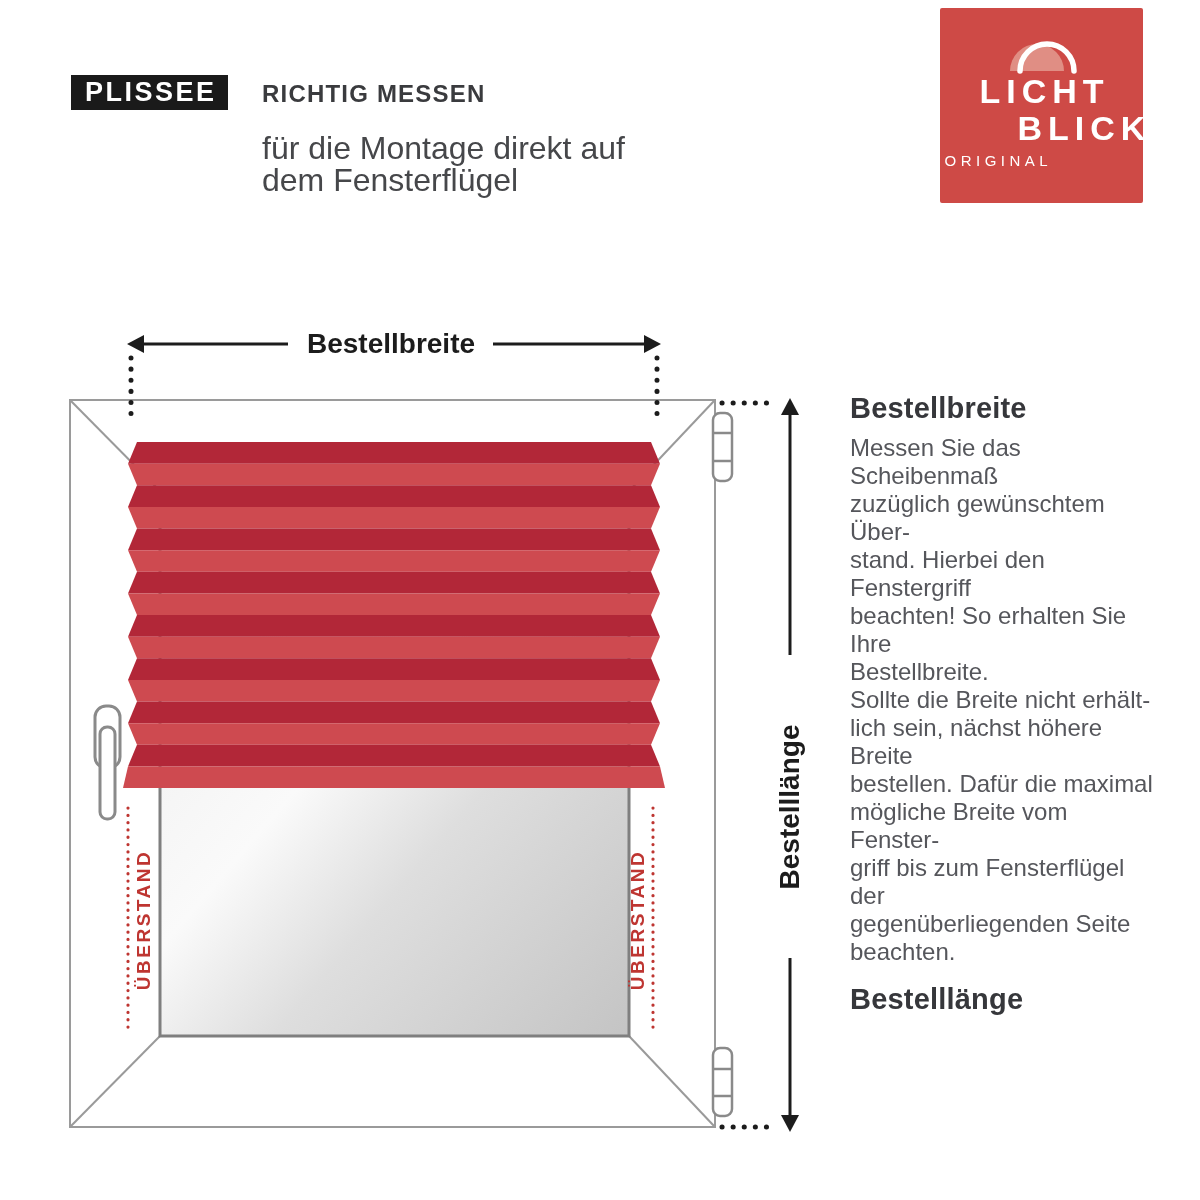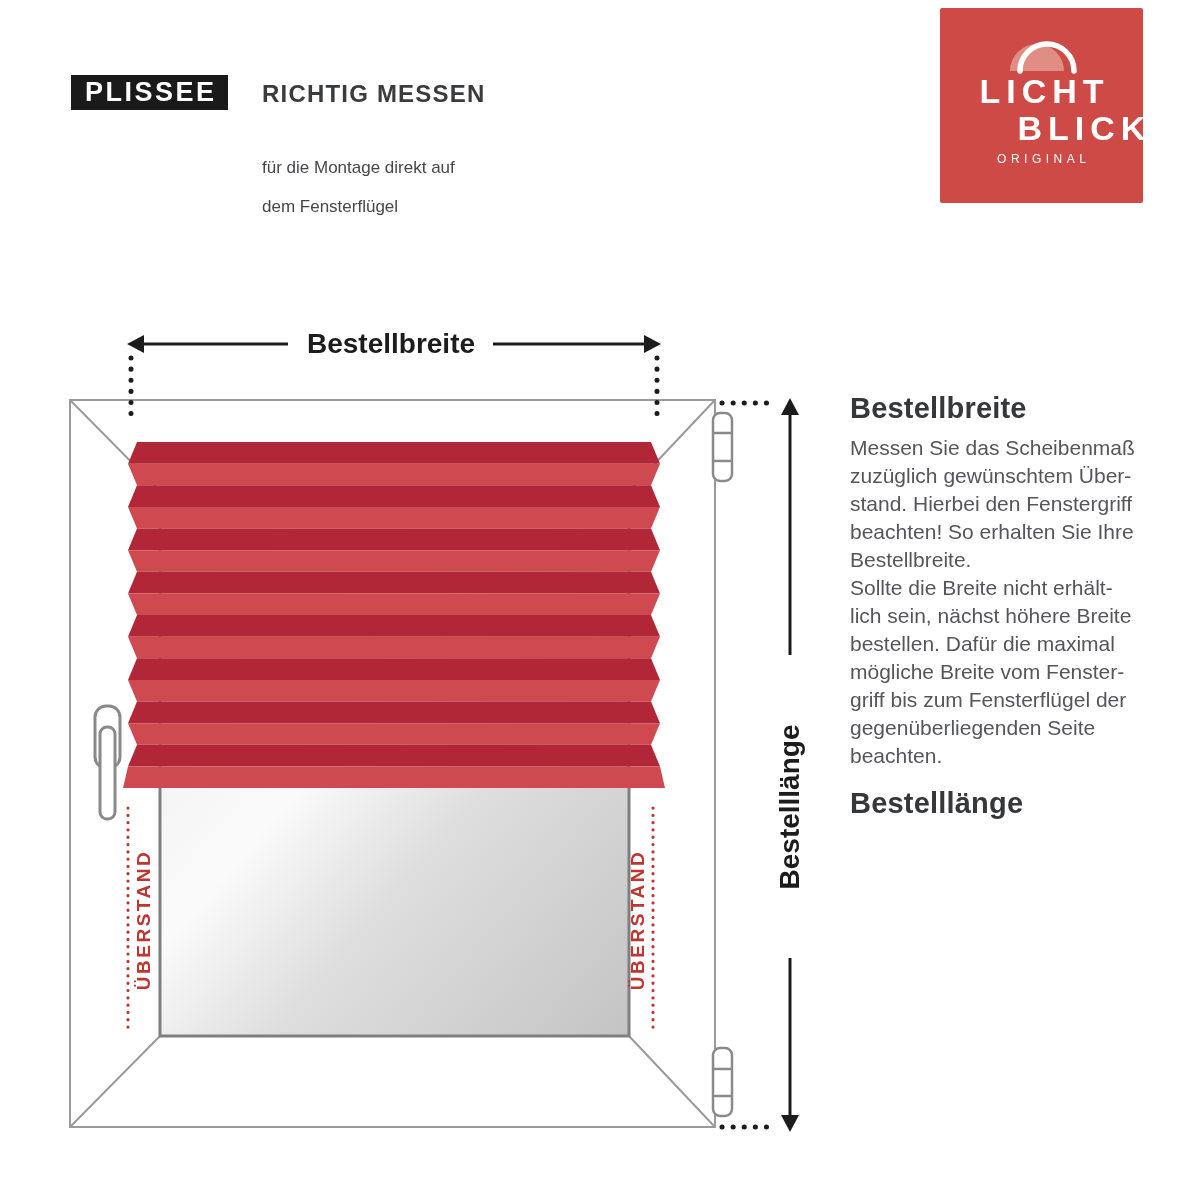--- a/index.html
+++ b/index.html
@@ -5,47 +5,47 @@
   html,body{margin:0;padding:0;background:#fff;}
   .canvas{position:relative;width:1200px;height:1200px;background:#fff;overflow:hidden;
           font-family:"Liberation Sans",sans-serif;color:#3a3b3e;}
   .abs{position:absolute;}
 
   
   .badge{left:71px;top:75px;width:157px;height:35px;background:#1a1a1a;color:#fff;
          display:flex;align-items:center;justify-content:center;font-size:27px;font-weight:bold;
          letter-spacing:2.5px;text-indent:2.5px;}
   .title{left:262px;top:80px;font-size:24px;font-weight:bold;letter-spacing:1.2px;color:#3a3b3e;}
-  .subtitle{left:262px;top:148px;font-size:17px;line-height:39px;color:#46474a;white-space:pre-line;}
+  .subtitle{left:262px;top:132px;font-size:32px;line-height:32px;color:#46474a;white-space:pre-line;}
 
   
   .logo{left:940px;top:8px;width:203px;height:195px;border-radius:2px;background:#ce4a46;}
   .logo .l1,.logo .l2{position:absolute;left:0;width:100%;text-align:center;color:#fff;
         font-size:34px;font-weight:bold;letter-spacing:6px;text-indent:6px;}
   .logo .l1{top:64px;}
   .logo .l2{top:101px;padding-left:40px;}
-  .logo .l3{position:absolute;left:0;top:144px;width:100%;text-align:center;color:#fff;
-        font-size:12px;letter-spacing:4.5px;text-indent:4.5px;}
+  .logo .l3{position:absolute;left:0;top:144px;width:100%;text-align:left;color:#fff;
+        font-size:15px;letter-spacing:4.5px;text-indent:4.5px;}
   .logo svg{position:absolute;left:50%;top:22px;transform:translateX(-50%);}
 
   
   svg.diagram{left:0;top:0;}
 
   
   .dim-label{font-size:28px;font-weight:bold;color:#1c1c1c;white-space:nowrap;}
   .label-breite{left:391px;top:344px;transform:translate(-50%,-50%);}
   .label-laenge{left:790px;top:807px;transform:translate(-50%,-50%) rotate(-90deg);}
   .redtxt{font-size:19px;font-weight:bold;letter-spacing:2.5px;color:#be3531;white-space:nowrap;}
   .ueb-left{left:144px;top:920px;transform:translate(-50%,-50%) rotate(-90deg);}
   .ueb-right{left:638px;top:920px;transform:translate(-50%,-50%) rotate(-90deg);}
 
   
   .col{left:850px;top:392px;width:312px;}
   .col h2{margin:0 0 9px 0;font-size:29px;font-weight:bold;color:#36373b;letter-spacing:0.2px;}
-  .col p{margin:0;font-size:21px;line-height:28px;color:#55565b;white-space:pre-line;}
+  .col p{margin:0;font-size:24px;line-height:28px;color:#55565b;white-space:pre-line;}
   .col .sec2{margin-top:17px;}
 </style>
 </head>
 <body>
 
 <div class="canvas">
 
   <div class="abs badge">PLISSEE</div>
   <div class="abs title">RICHTIG MESSEN</div>
   <div class="abs subtitle">für die Montage direkt auf

